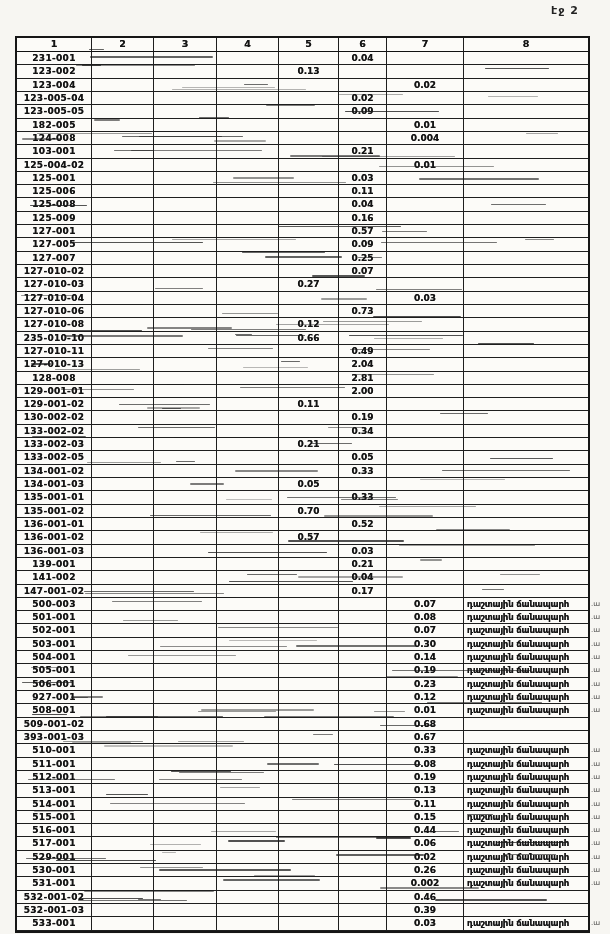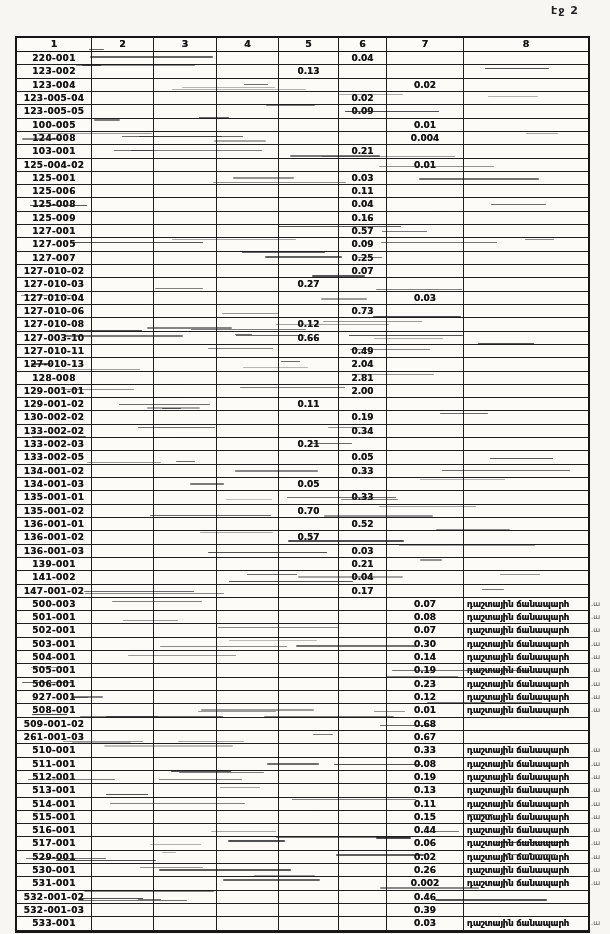--- a/index.html
+++ b/index.html
@@ -85,21 +85,21 @@
 
   <div class="grid" id="grid">
       <div class="cell hd">1</div>
       <div class="cell hd">2</div>
       <div class="cell hd">3</div>
       <div class="cell hd">4</div>
       <div class="cell hd">5</div>
       <div class="cell hd">6</div>
       <div class="cell hd">7</div>
       <div class="cell hd c8">8</div>
-      <div class="cell code">220-001</div>
+      <div class="cell code">231-001</div>
       <div class="cell"></div>
       <div class="cell"></div>
       <div class="cell"></div>
       <div class="cell"></div>
       <div class="cell">0.04</div>
       <div class="cell"></div>
       <div class="cell c8 road"></div>
       <div class="cell code">123-002</div>
       <div class="cell"></div>
       <div class="cell"></div>
@@ -125,21 +125,21 @@
       <div class="cell"></div>
       <div class="cell c8 road"></div>
       <div class="cell code">123-005-05</div>
       <div class="cell"></div>
       <div class="cell"></div>
       <div class="cell"></div>
       <div class="cell"></div>
       <div class="cell">0.09</div>
       <div class="cell"></div>
       <div class="cell c8 road"></div>
-      <div class="cell code">100-005</div>
+      <div class="cell code">182-005</div>
       <div class="cell"></div>
       <div class="cell"></div>
       <div class="cell"></div>
       <div class="cell"></div>
       <div class="cell"></div>
       <div class="cell">0.01</div>
       <div class="cell c8 road"></div>
       <div class="cell code">124-008</div>
       <div class="cell"></div>
       <div class="cell"></div>
@@ -253,21 +253,21 @@
       <div class="cell"></div>
       <div class="cell c8 road"></div>
       <div class="cell code">127-010-08</div>
       <div class="cell"></div>
       <div class="cell"></div>
       <div class="cell"></div>
       <div class="cell">0.12</div>
       <div class="cell"></div>
       <div class="cell"></div>
       <div class="cell c8 road"></div>
-      <div class="cell code">127-003-10</div>
+      <div class="cell code">235-010-10</div>
       <div class="cell"></div>
       <div class="cell"></div>
       <div class="cell"></div>
       <div class="cell">0.66</div>
       <div class="cell"></div>
       <div class="cell"></div>
       <div class="cell c8 road"></div>
       <div class="cell code">127-010-11</div>
       <div class="cell"></div>
       <div class="cell"></div>
@@ -493,21 +493,21 @@
       <div class="cell">0.01</div>
       <div class="cell c8 road">դաշտային ճանապարհ</div>
       <div class="cell code">509-001-02</div>
       <div class="cell"></div>
       <div class="cell"></div>
       <div class="cell"></div>
       <div class="cell"></div>
       <div class="cell"></div>
       <div class="cell">0.68</div>
       <div class="cell c8 road"></div>
-      <div class="cell code">261-001-03</div>
+      <div class="cell code">393-001-03</div>
       <div class="cell"></div>
       <div class="cell"></div>
       <div class="cell"></div>
       <div class="cell"></div>
       <div class="cell"></div>
       <div class="cell">0.67</div>
       <div class="cell c8 road"></div>
       <div class="cell code">510-001</div>
       <div class="cell"></div>
       <div class="cell"></div>

